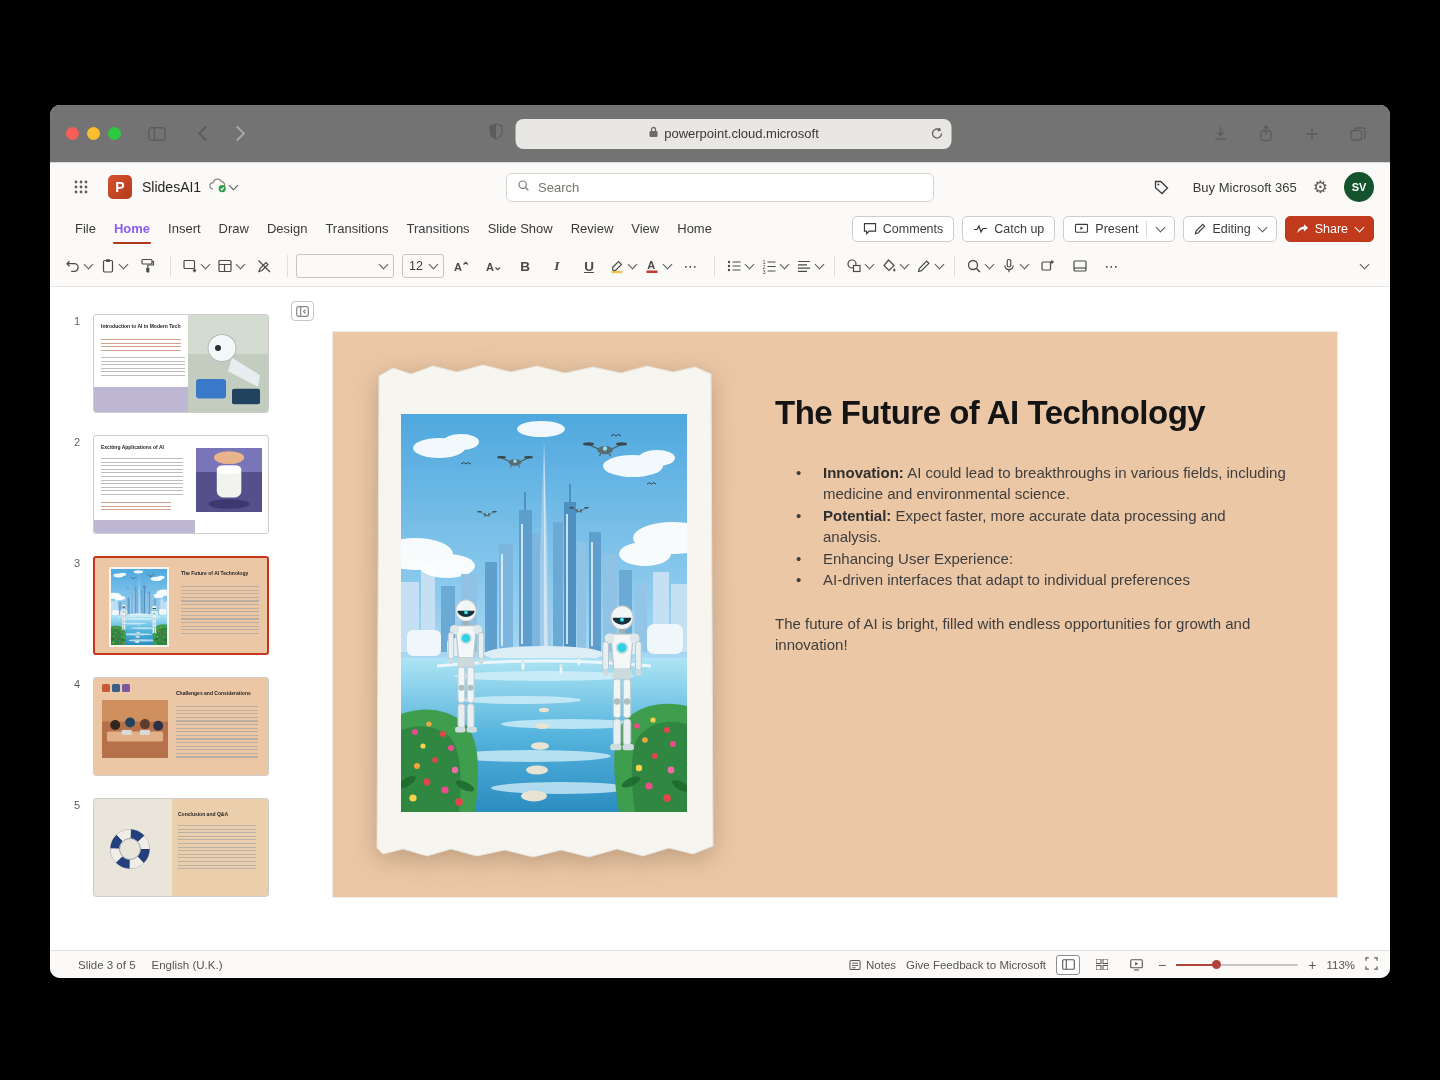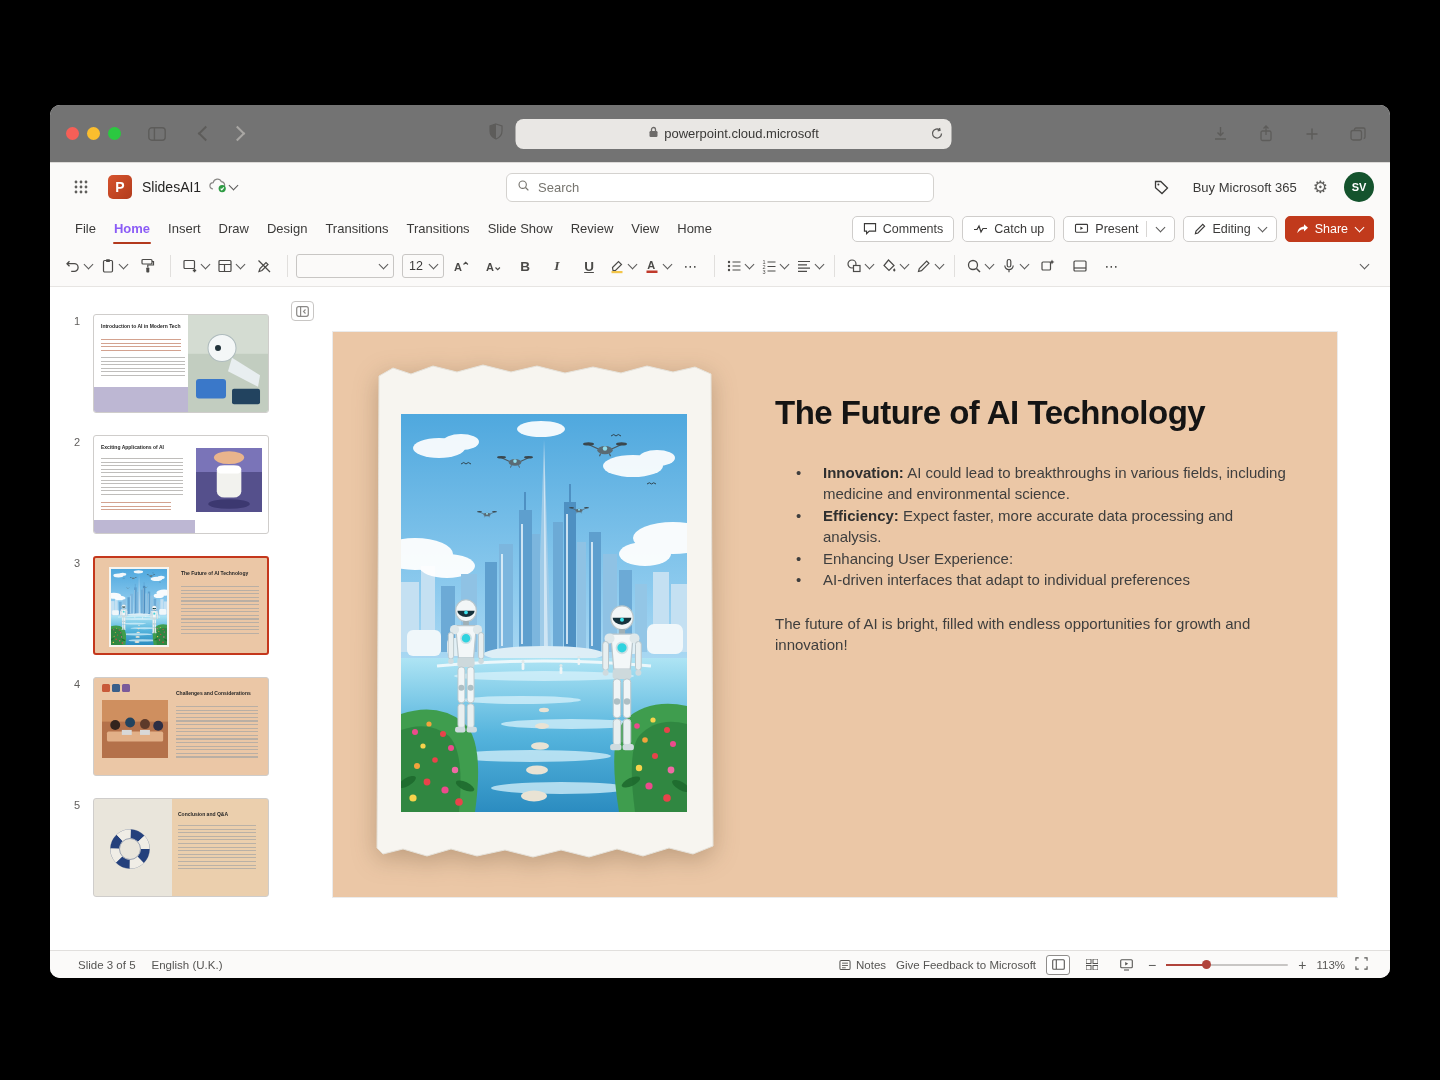--- a/index.html
+++ b/index.html
@@ -96,21 +96,21 @@
   .slide-title{font-size:33px;line-height:1.15;font-weight:800;color:#141414;letter-spacing:-.5px;
                margin:0 0 30px;}
   .slide-lead{font-size:15px;line-height:21.5px;margin:0 0 16px;}
   .slide-bullets{list-style:none;margin:0 0 22px;padding:0;}
   .slide-bullets li{font-size:15px;line-height:21.5px;padding-left:48px;position:relative;}
   .slide-bullets li::before{content:"\2022";position:absolute;left:21px;}
   .b{font-weight:700;color:#2f2f2f;}
   .slide-close{font-size:15px;line-height:21.5px;margin:0;width:502px;}
   
   .status-bar{height:27px;flex:0 0 auto;display:flex;align-items:center;gap:16px;
-              padding:0 22px 0 28px;border-top:1px solid #e1dfdd;background:#fbfaf9;
+              padding:0 12px 0 28px;border-top:1px solid #e1dfdd;background:#fbfaf9;
               font-size:11.5px;color:#565553;}
   .sb-right{margin-left:auto;display:flex;align-items:center;gap:10px;}
   .sb-item{display:flex;align-items:center;gap:5px;}
   .view-btn{width:24px;height:20px;display:flex;align-items:center;justify-content:center;
             border-radius:3px;border:1px solid transparent;box-sizing:border-box;}
   .view-btn.active{border-color:#8f8d8b;background:#fff;}
   .zoom-track{width:122px;height:2px;background:#c8c6c4;position:relative;border-radius:1px;}
   .zoom-fill{position:absolute;left:0;top:0;height:2px;width:40px;background:#b0433a;}
   .zoom-knob{position:absolute;left:36px;top:-3.5px;width:9px;height:9px;border-radius:50%;background:#b0433a;}
   .zoom-sign{font-size:14px;color:#5a5a58;}
@@ -739,21 +739,21 @@
 
           <svg class="paper" viewBox="0 0 344 504">
             <path d="M6,16 20,8 38,14 60,6 84,12 110,5 138,12 164,6 192,13 220,7 248,13 274,6 300,12 322,7 338,14 340,486 320,494 296,488 270,496 244,489 216,497 188,490 160,497 132,490 104,496 78,489 54,496 30,489 10,494 4,488Z" fill="#f7f5f0" stroke="#e5e2da" stroke-width="1"></path>
             <use href="#cityScene" x="28" y="54" width="286" height="398"></use>
           </svg>
 
           <div class="slide-text">
             <h1 class="slide-title">The Future of AI Technology</h1>
             <ul class="slide-bullets">
               <li><span class="b">Innovation:</span><span> AI could lead to breakthroughs in various fields, including medicine and environmental science.</span></li>
-              <li><span class="b">Efficiency:</span><span> Expect faster, more accurate data processing and analysis.</span></li>
+              <li><span class="b">Potential:</span><span> Expect faster, more accurate data processing and analysis.</span></li>
               <li><span class="b"></span><span>Enhancing User Experience:</span></li>
               <li><span class="b"></span><span>AI-driven interfaces that adapt to individual preferences</span></li>
             </ul>
             <p class="slide-close">The future of AI is bright, filled with endless opportunities for growth and innovation!</p>
           </div>
         </div>
       </div>
     </div>
 
     <div class="status-bar">

